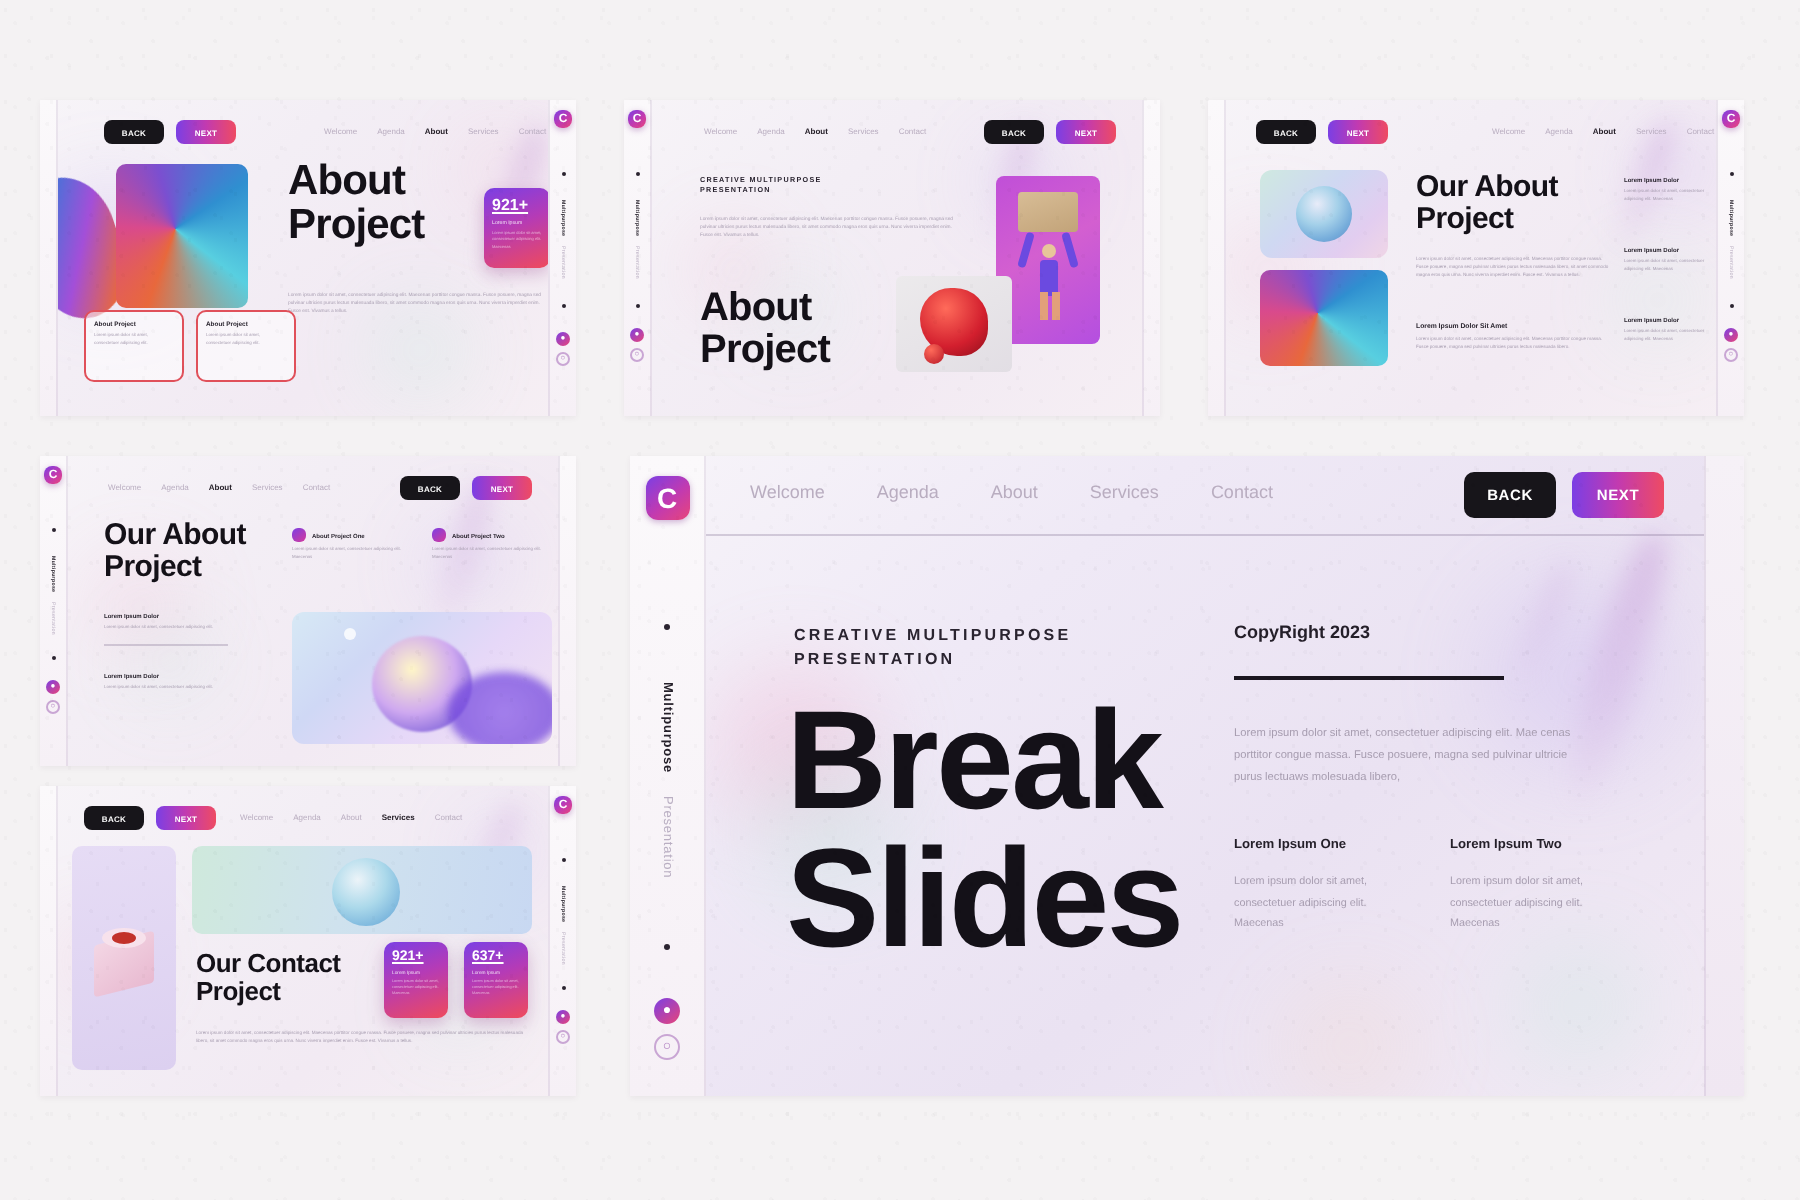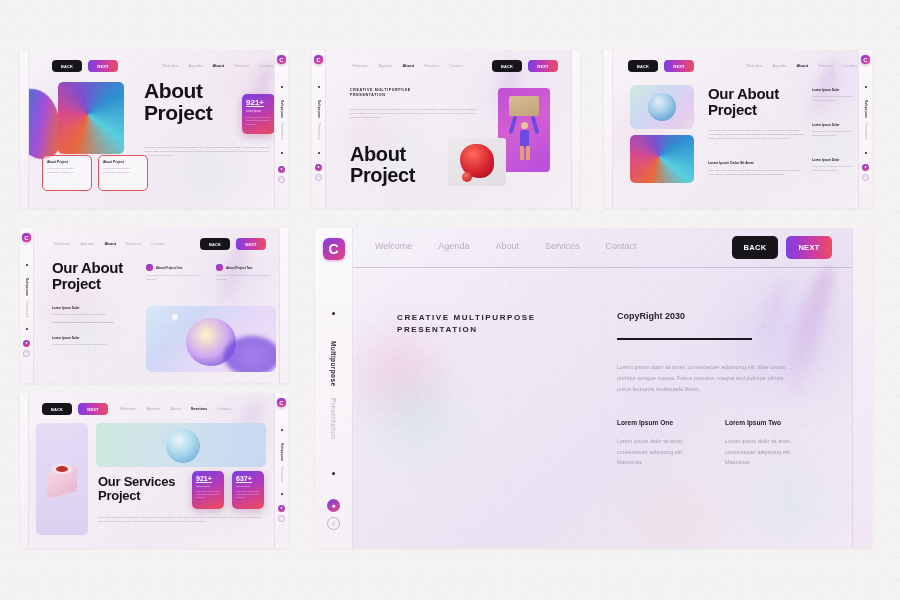--- a/index.html
+++ b/index.html
@@ -429,21 +429,21 @@
       <div style="position:absolute;left:11px;top:46px;width:30px;height:26px;background:linear-gradient(150deg,#f3d6e4,#e8b9d0);transform:skewY(-14deg);border-radius:2px"></div>
       <div style="position:absolute;left:15px;top:41px;width:22px;height:10px;border-radius:50%;background:#f7e2ec"></div>
       <div style="position:absolute;left:20px;top:43px;width:12px;height:6px;border-radius:50%;background:#c2322a"></div>
     </div>
 
     <div class="art pane" style="left:76px;top:30px;width:170px;height:44px;border-radius:5px;background:linear-gradient(100deg,#cfe9dc 0%,#cfe2ee 45%,#c8d8f2 100%)">
       <div style="position:absolute;left:70px;top:6px;width:34px;height:34px;border-radius:50%;background:radial-gradient(circle at 38% 32%,#ffffffaa,#a8d8ea 45%,#79b6dd 75%,#5f9ccc);opacity:.92"></div>
     </div>
 
     <div class="title" style="position:absolute;left:78px;top:82px;font-size:13px">
-      <div>Our Services</div>
+      <div>Our Contact</div>
       <div>Project</div>
     </div>
 
     <div class="stat-card" style="position:absolute;left:172px;top:78px;width:32px;height:38px;padding:4px">
       <div class="stat-num" style="font-size:7px">921+</div>
       <div class="stat-sub" style="font-size:2.4px;margin-top:3px">Lorem Ipsum</div>
       <div class="stat-lines" style="font-size:1.9px;margin-top:2px;line-height:1.7">Lorem ipsum dolor sit amet, consectetuer adipiscing elit. Maecenas</div>
     </div>
     <div class="stat-card" style="position:absolute;left:212px;top:78px;width:32px;height:38px;padding:4px">
       <div class="stat-num" style="font-size:7px">637+</div>
@@ -489,23 +489,27 @@
     </div>
     <div style="position:absolute;right:40px;top:8px;display:flex;gap:8px;z-index:6">
       <div class="btn back" style="width:46px;height:23px;font-size:7.5px;border-radius:5px">BACK</div>
       <div class="btn next" style="width:46px;height:23px;font-size:7.5px;border-radius:5px">NEXT</div>
     </div>
 
     <div class="kicker" style="position:absolute;left:82px;top:84px;font-size:8px;letter-spacing:.2em;z-index:3">
       <div>CREATIVE MULTIPURPOSE</div>
       <div>PRESENTATION</div>
     </div>
+    <div class="title" style="position:absolute;left:78px;top:118px;font-size:70px;line-height:.98;z-index:3">
+      <div>Break</div>
+      <div>Slides</div>
+    </div>
 
     <div style="position:absolute;left:302px;top:83px;width:190px;z-index:3">
-      <div class="sub-h" style="font-size:9px">CopyRight 2030</div>
+      <div class="sub-h" style="font-size:9px">CopyRight 2023</div>
       <div class="hr-line" style="height:1.6px;width:135px;margin-top:17px"></div>
       <div class="body-txt" style="font-size:5.6px;margin-top:22px;width:178px;line-height:2">Lorem ipsum dolor sit amet, consectetuer adipiscing elit. Mae cenas porttitor congue massa. Fusce posuere, magna sed pulvinar ultricie purus lectuaws molesuada libero,</div>
 
       <div style="display:flex;gap:28px;margin-top:24px">
         <div style="width:80px">
           <div class="sub-h" style="font-size:6.6px">Lorem Ipsum One</div>
           <div class="body-txt" style="font-size:5.4px;margin-top:10px;line-height:1.95">Lorem ipsum dolor sit amet, consectetuer adipiscing elit. Maecenas</div>
         </div>
         <div style="width:80px">
           <div class="sub-h" style="font-size:6.6px">Lorem Ipsum Two</div>

